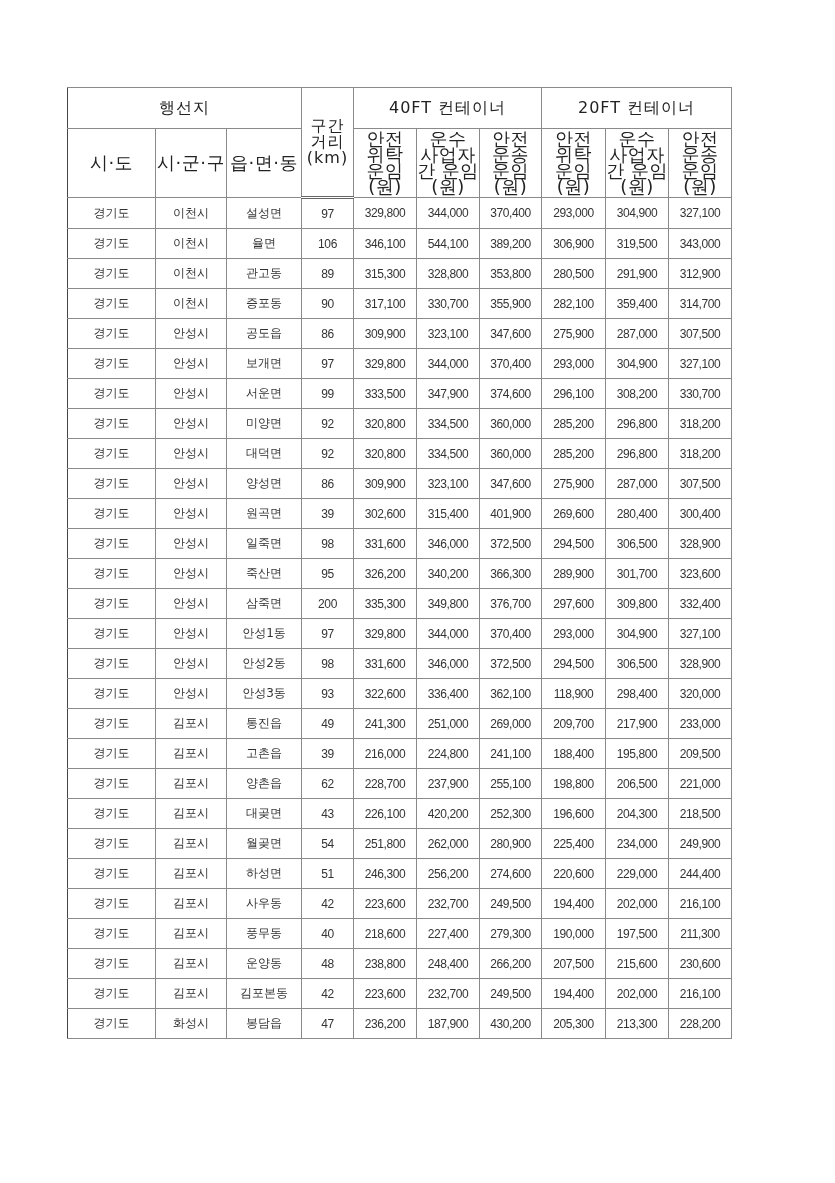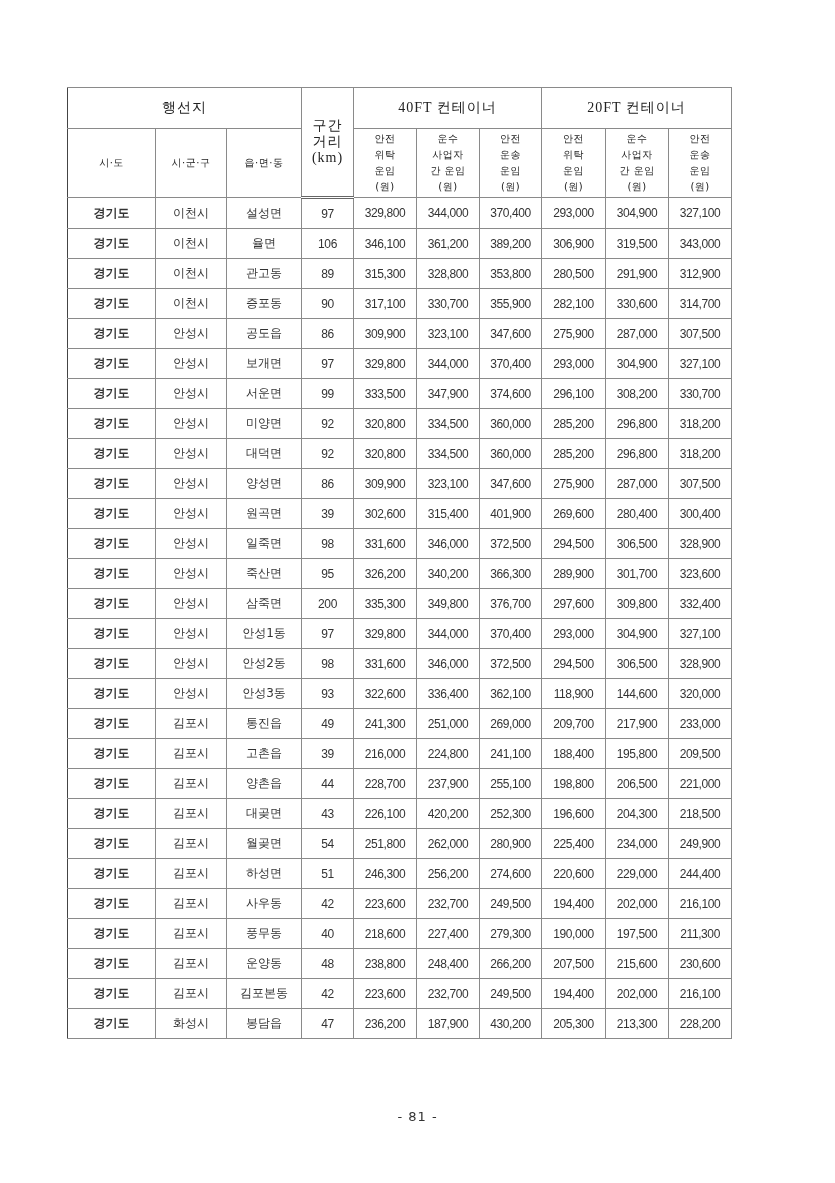--- a/index.html
+++ b/index.html
@@ -11,25 +11,25 @@
     border-collapse: collapse; table-layout: fixed;
     width: 664px;
     font-size: 12px;
   }
   table.rates th, table.rates td {
     border: 1px solid #8a8a8a;
     text-align: center; vertical-align: middle;
     padding: 0;
   }
   table.rates th { font-weight: normal; color: #222; }
-  .hdr1 th { height: 40px; font-size: 14px; letter-spacing: 1px; font-family: Liberation Serif, serif; }
-  .hdr2 th { height: 68px; font-size: 10px; line-height: 16px; letter-spacing: 0.5px; }
+  .hdr1 th { height: 40px; font-size: 16px; letter-spacing: 1px; }
+  .hdr2 th { height: 68px; font-size: 18px; line-height: 16px; letter-spacing: 0.5px; }
   .hdr2 th { border-bottom: 3px double #666; }
   .hdr-dist { font-size: 13px; line-height: 16px; border-bottom: 3px double #666 !important; }
-  .outer-left { border-left: 1px solid #444 !important; font-weight: bold; }
+  .outer-left { border-left: 1px solid #444 !important; }
   table.rates tbody td { height: 29px; font-size: 12px; color: #333; }
   .num { letter-spacing: -0.4px; font-family: "Liberation Sans Narrow", "Liberation Sans", sans-serif; }
   .page-number { position: absolute; left: 0; width: 835px; top: 1109px; text-align: center;
                  font-size: 13px; color: #333; letter-spacing: 1px; }
   .brk { display: block; }
 </style>
 </head>
 <body>
 
 <div class="page">
@@ -111,21 +111,21 @@
           <td class="num">293,000</td>
           <td class="num">304,900</td>
           <td class="num">327,100</td>
         </tr>
         <tr>
           <td class="outer-left">경기도</td>
           <td>이천시</td>
           <td>율면</td>
           <td class="num">106</td>
           <td class="num">346,100</td>
-          <td class="num">361,200</td>
+          <td class="num">544,100</td>
           <td class="num">389,200</td>
           <td class="num">306,900</td>
           <td class="num">319,500</td>
           <td class="num">343,000</td>
         </tr>
         <tr>
           <td class="outer-left">경기도</td>
           <td>이천시</td>
           <td>관고동</td>
           <td class="num">89</td>
@@ -138,21 +138,21 @@
         </tr>
         <tr>
           <td class="outer-left">경기도</td>
           <td>이천시</td>
           <td>증포동</td>
           <td class="num">90</td>
           <td class="num">317,100</td>
           <td class="num">330,700</td>
           <td class="num">355,900</td>
           <td class="num">282,100</td>
-          <td class="num">330,600</td>
+          <td class="num">359,400</td>
           <td class="num">314,700</td>
         </tr>
         <tr>
           <td class="outer-left">경기도</td>
           <td>안성시</td>
           <td>공도읍</td>
           <td class="num">86</td>
           <td class="num">309,900</td>
           <td class="num">323,100</td>
           <td class="num">347,600</td>
@@ -294,21 +294,21 @@
         </tr>
         <tr>
           <td class="outer-left">경기도</td>
           <td>안성시</td>
           <td>안성3동</td>
           <td class="num">93</td>
           <td class="num">322,600</td>
           <td class="num">336,400</td>
           <td class="num">362,100</td>
           <td class="num">118,900</td>
-          <td class="num">144,600</td>
+          <td class="num">298,400</td>
           <td class="num">320,000</td>
         </tr>
         <tr>
           <td class="outer-left">경기도</td>
           <td>김포시</td>
           <td>통진읍</td>
           <td class="num">49</td>
           <td class="num">241,300</td>
           <td class="num">251,000</td>
           <td class="num">269,000</td>
@@ -325,21 +325,21 @@
           <td class="num">224,800</td>
           <td class="num">241,100</td>
           <td class="num">188,400</td>
           <td class="num">195,800</td>
           <td class="num">209,500</td>
         </tr>
         <tr>
           <td class="outer-left">경기도</td>
           <td>김포시</td>
           <td>양촌읍</td>
-          <td class="num">44</td>
+          <td class="num">62</td>
           <td class="num">228,700</td>
           <td class="num">237,900</td>
           <td class="num">255,100</td>
           <td class="num">198,800</td>
           <td class="num">206,500</td>
           <td class="num">221,000</td>
         </tr>
         <tr>
           <td class="outer-left">경기도</td>
           <td>김포시</td>
@@ -432,14 +432,13 @@
           <td class="num">236,200</td>
           <td class="num">187,900</td>
           <td class="num">430,200</td>
           <td class="num">205,300</td>
           <td class="num">213,300</td>
           <td class="num">228,200</td>
         </tr>
       </tbody>
   </table>
 
-  <div class="page-number">- 81 -</div>
 </div>
 
 </body></html>

